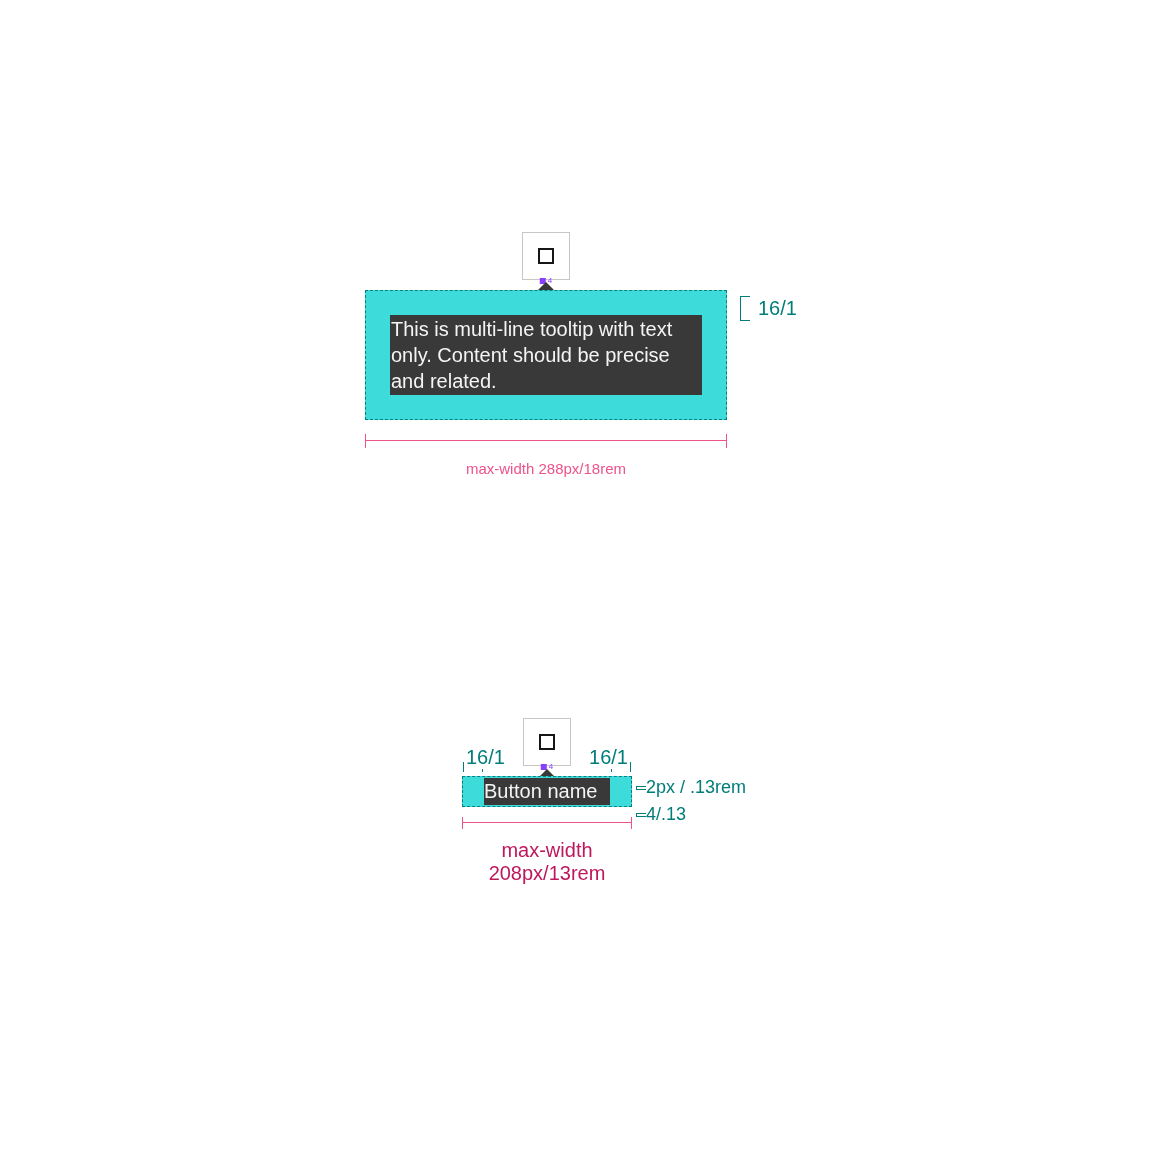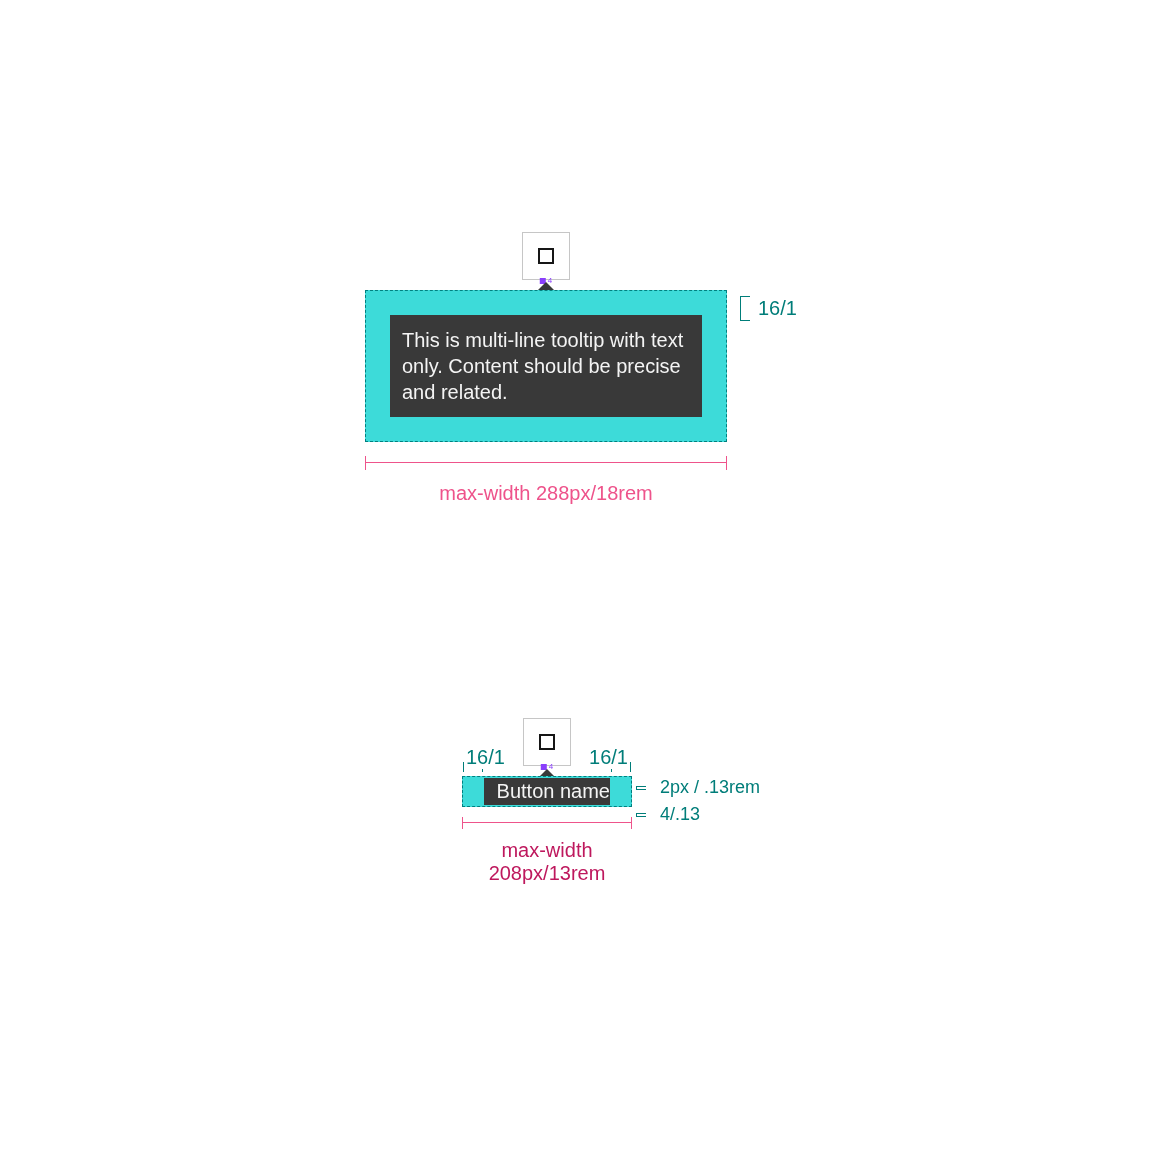--- a/index.html
+++ b/index.html
@@ -79,21 +79,21 @@
     position:absolute;
     inset:25px;
     border:1px dashed #008080;
     pointer-events:none;
   }
   .ex1-text {
     background: #393939;
     color: #f4f4f4;
     font-size: 20px;
     line-height: 1.3;
-    padding: 12px;
+    padding: 1px;
     position: relative;
   }
 
   
   .dim-h {
     position: relative;
     margin-top: 14px;
     height: 14px;
   }
   .dim-h .bar {
@@ -103,21 +103,21 @@
   .dim-h .cap-l, .dim-h .cap-r {
     position:absolute; top:0; width:0; height:14px;
     border-left:1px solid #ee538b;
   }
   .dim-h .cap-l { left:0; }
   .dim-h .cap-r { right:0; }
   .ex1-w-label {
     margin-top: 12px;
     text-align: center;
     color: #ee538b;
-    font-size: 20px;
+    font-size: 15px;
   }
 
   
   .ex1-vnote {
     position:absolute;
     left: 740px;
     top: 296px;
     display:flex; align-items:center; gap:8px;
     color:#007d79; font-size:20px;
   }
@@ -149,21 +149,21 @@
     padding:2px 22px;
     position:relative;
   }
   .ex2-pad::before{
     content:""; position:absolute; inset:0;
     border:1px dashed #008080; pointer-events:none;
   }
   .ex2-text{
     background:#393939; color:#f4f4f4;
     font-size:20px; line-height:1.35;
-    text-align:right;
+    text-align:left;
   }
 
   
   .ex2-toplabels{
     position:absolute;
     top:-30px; left:0; right:0;
     display:flex; justify-content:space-between;
     color:#007d79; font-size:20px;
     padding:0 2px;
     pointer-events:none;
@@ -186,21 +186,21 @@
   .hbrkt.left{left:1px}
   .hbrkt.right{right:1px}
 
   
   .ex2-rnotes{
     position:absolute;
     left:636px; top:774px;
     color:#007d79; font-size:18px;
     line-height:1.5;
   }
-  .ex2-rnotes .row{display:flex;align-items:center;gap:14px;text-align:center;}
+  .ex2-rnotes .row{display:flex;align-items:center;gap:0;text-align:center;}
   .tinybrkt{
     width:10px;height:4px;
     border-left:1px solid #007d79;
     border-top:1px solid #007d79;
     border-bottom:1px solid #007d79;
   }
 
   
   .ex2-dim{
     position:relative; margin-top:10px; height:12px;

